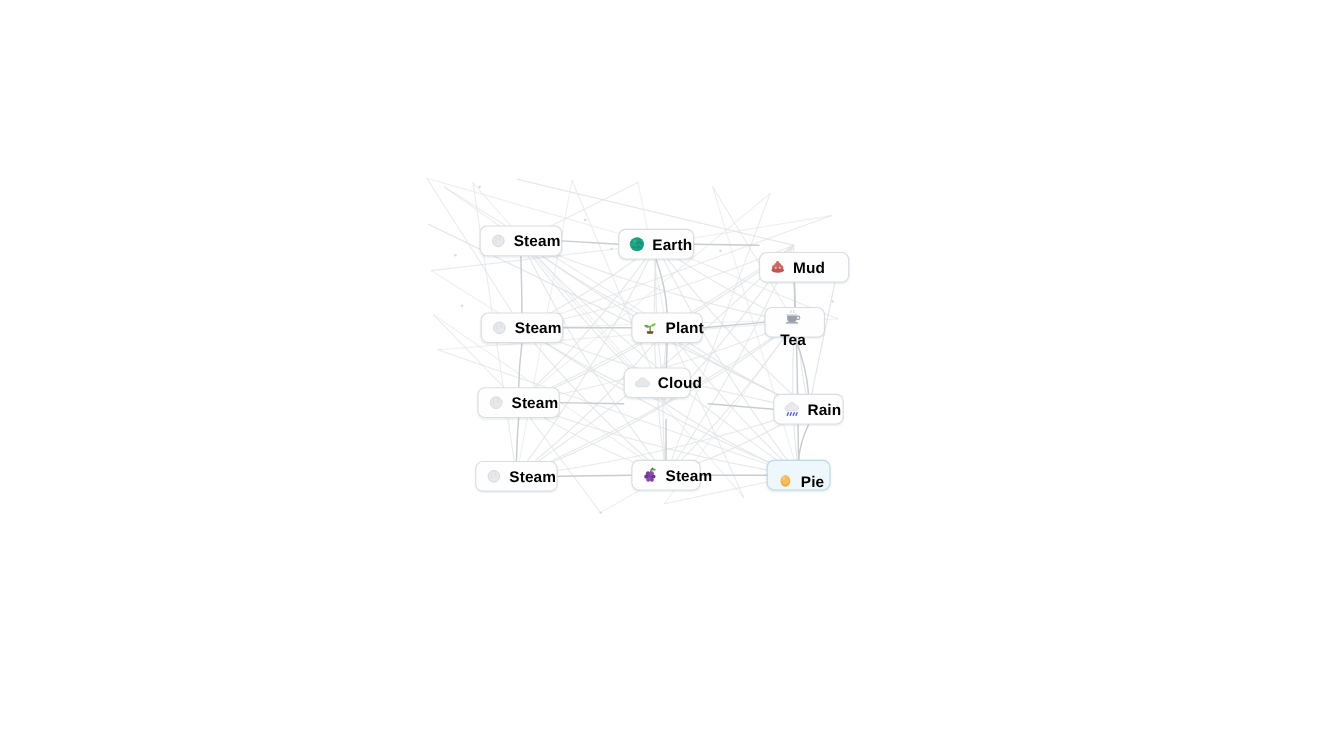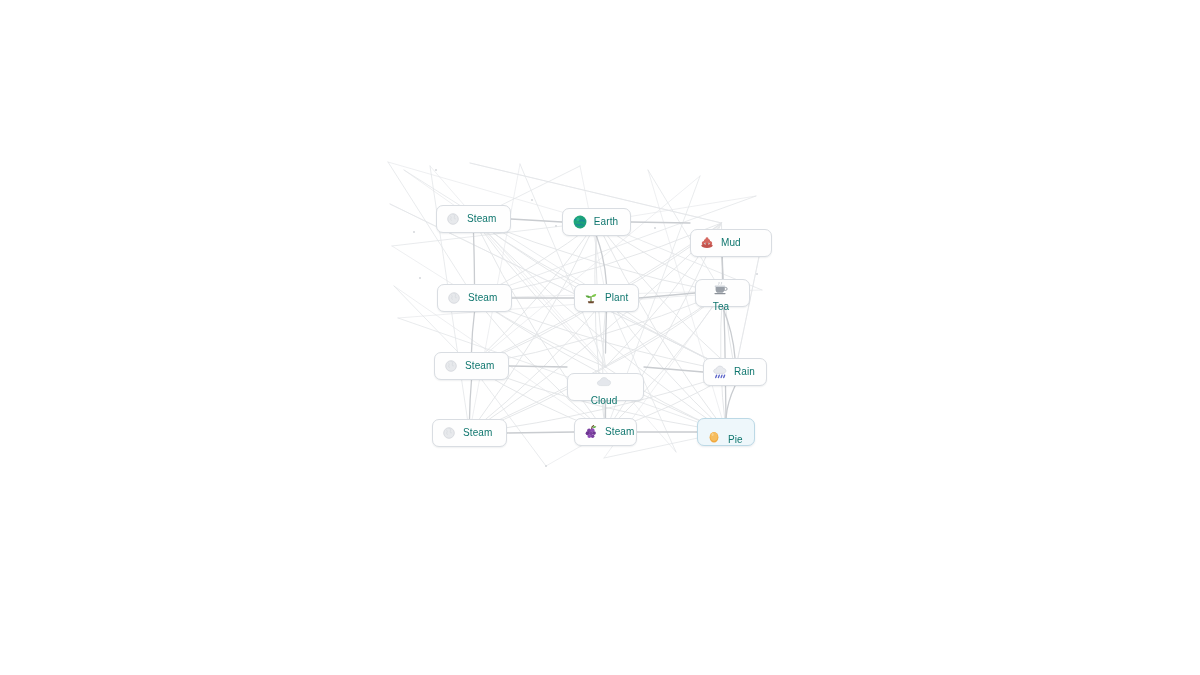--- a/index.html
+++ b/index.html
@@ -69,24 +69,25 @@
   .node-icon {
     width: 16px;
     height: 16px;
     flex: 0 0 16px;
     display: block;
     position: relative;
   }
   .node-icon svg { display: block; width: 16px; height: 16px; }
 
   .node-label {
-    font-size: 10px;
+    font-size: 14px;
     line-height: 1;
-    color: #0f766e;
+    color: #000000;
     letter-spacing: 0.1px;
+    font-weight: bold;
   }
 </style>
 </head>
 <body>
 
 <div id="graph-canvas">
   <svg id="edge-layer" viewBox="0 0 1200 675" preserveAspectRatio="none">
       <path d="M473.5 219 Q536.05 265.15 606.5 298" stroke="#e2e4e7" stroke-width="1" fill="none" opacity="0.9" stroke-linecap="round"></path>
       <path d="M473.5 219 Q532.1 299.6 605.5 367" stroke="#e2e4e7" stroke-width="1" fill="none" opacity="0.9" stroke-linecap="round"></path>
       <path d="M473.5 219 Q528.85 332.1 605.5 432" stroke="#e2e4e7" stroke-width="1" fill="none" opacity="0.9" stroke-linecap="round"></path>
@@ -195,21 +196,21 @@
       <div class="node" style="left: 436px; top: 205px; width: 75px;">
         <span class="node-icon">
           <svg viewBox="0 0 16 16">
             <circle cx="8" cy="8" r="5.3" fill="#e7e9ec" stroke="#d3d6da" stroke-width="0.8"></circle>
             <path d="M8 3.2c1.6 0 2.2 1.2 1.5 2.3-.7 1.1-.2 2.1.8 2.4" fill="none" stroke="#dcdfe3" stroke-width="1.1" stroke-linecap="round"></path>
             <path d="M5.6 5.1c.9.5.9 1.5.3 2.2-.6.7-.4 1.7.5 2.1" fill="none" stroke="#dcdfe3" stroke-width="1" stroke-linecap="round"></path>
           </svg>
         </span>
         <span class="node-label">Steam</span>
       </div>
-      <div class="node" style="left: 562px; top: 208px; width: 69px; justify-content: center;">
+      <div class="node" style="left: 562px; top: 208px; width: 69px;">
         <span class="node-icon">
           <svg viewBox="0 0 16 16">
             <circle cx="8" cy="8" r="6.4" fill="#1fa67a"></circle>
             <path d="M3.1 5.5c1.3.3 2.1-.6 3.2-.2.9.3.6 1.5 1.6 1.7 1 .2 1.3-1.1 2.3-.9.9.2 1.1 1.3 2.2 1.2" fill="none" stroke="#1c7fa8" stroke-width="1.5" stroke-linecap="round" opacity="0.85"></path>
             <path d="M4 10.6c1.4-.4 1.9.8 3.1.7 1-.1 1-1.1 2-1 1 .1 1.1 1.2 2.3 1" fill="none" stroke="#1c7fa8" stroke-width="1.4" stroke-linecap="round" opacity="0.7"></path>
             <circle cx="6" cy="5.4" r="1.6" fill="#2fb98b" opacity="0.9"></circle>
             <path d="M8 1.6a6.4 6.4 0 0 1 0 12.8" fill="#0f8f76" opacity="0.25"></path>
           </svg>
         </span>
         <span class="node-label">Earth</span>
@@ -263,21 +264,21 @@
       <div class="node" style="left: 434px; top: 352px; width: 75px;">
         <span class="node-icon">
           <svg viewBox="0 0 16 16">
             <circle cx="8" cy="8" r="5.3" fill="#e7e9ec" stroke="#d3d6da" stroke-width="0.8"></circle>
             <path d="M8 3.2c1.6 0 2.2 1.2 1.5 2.3-.7 1.1-.2 2.1.8 2.4" fill="none" stroke="#dcdfe3" stroke-width="1.1" stroke-linecap="round"></path>
             <path d="M5.6 5.1c.9.5.9 1.5.3 2.2-.6.7-.4 1.7.5 2.1" fill="none" stroke="#dcdfe3" stroke-width="1" stroke-linecap="round"></path>
           </svg>
         </span>
         <span class="node-label">Steam</span>
       </div>
-      <div class="node" style="left: 567px; top: 373px; width: 77px; flex-direction: column;">
+      <div class="node" style="left: 567px; top: 334px; width: 61px;">
         <span class="node-icon">
           <svg viewBox="0 0 16 16">
             <path d="M4.3 11.6c-1.6 0-2.9-1.1-2.9-2.5S2.7 6.6 4.3 6.6c.2-1.7 1.8-3 3.8-3 1.8 0 3.3 1.1 3.7 2.5 1.6.1 2.8 1.2 2.8 2.6s-1.3 2.9-2.9 2.9z" fill="#e4e7ec" stroke="#d7dbe0" stroke-width="0.7"></path>
           </svg>
         </span>
         <span class="node-label">Cloud</span>
       </div>
       <div class="node" style="left: 703px; top: 358px; width: 64px;">
         <span class="node-icon">
           <svg viewBox="0 0 16 16">

